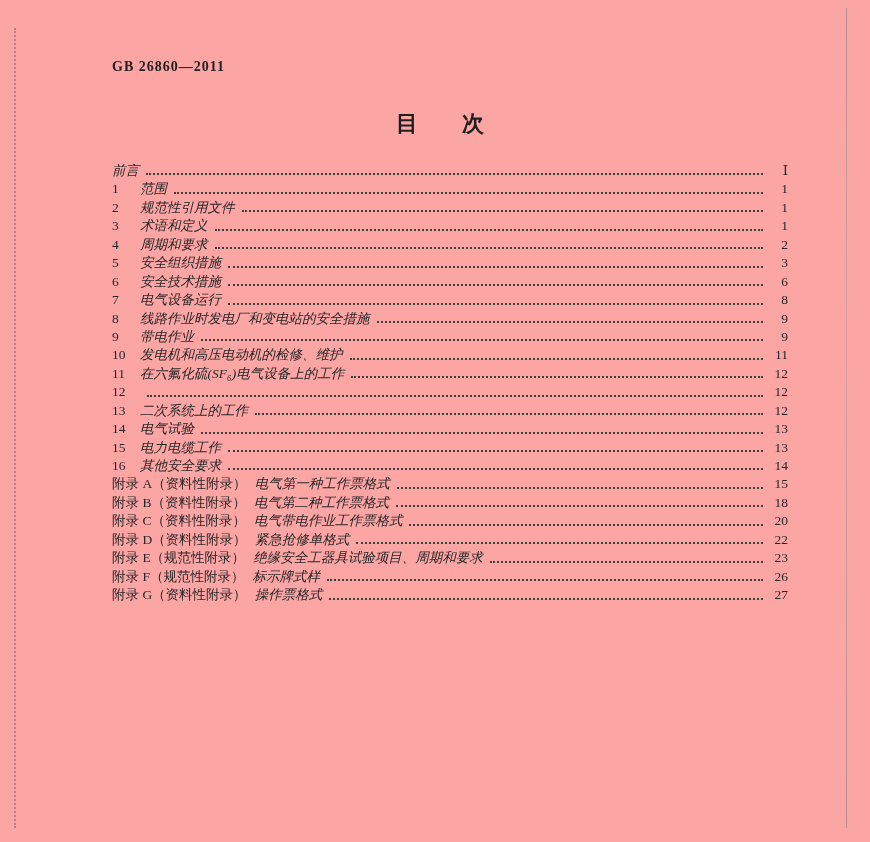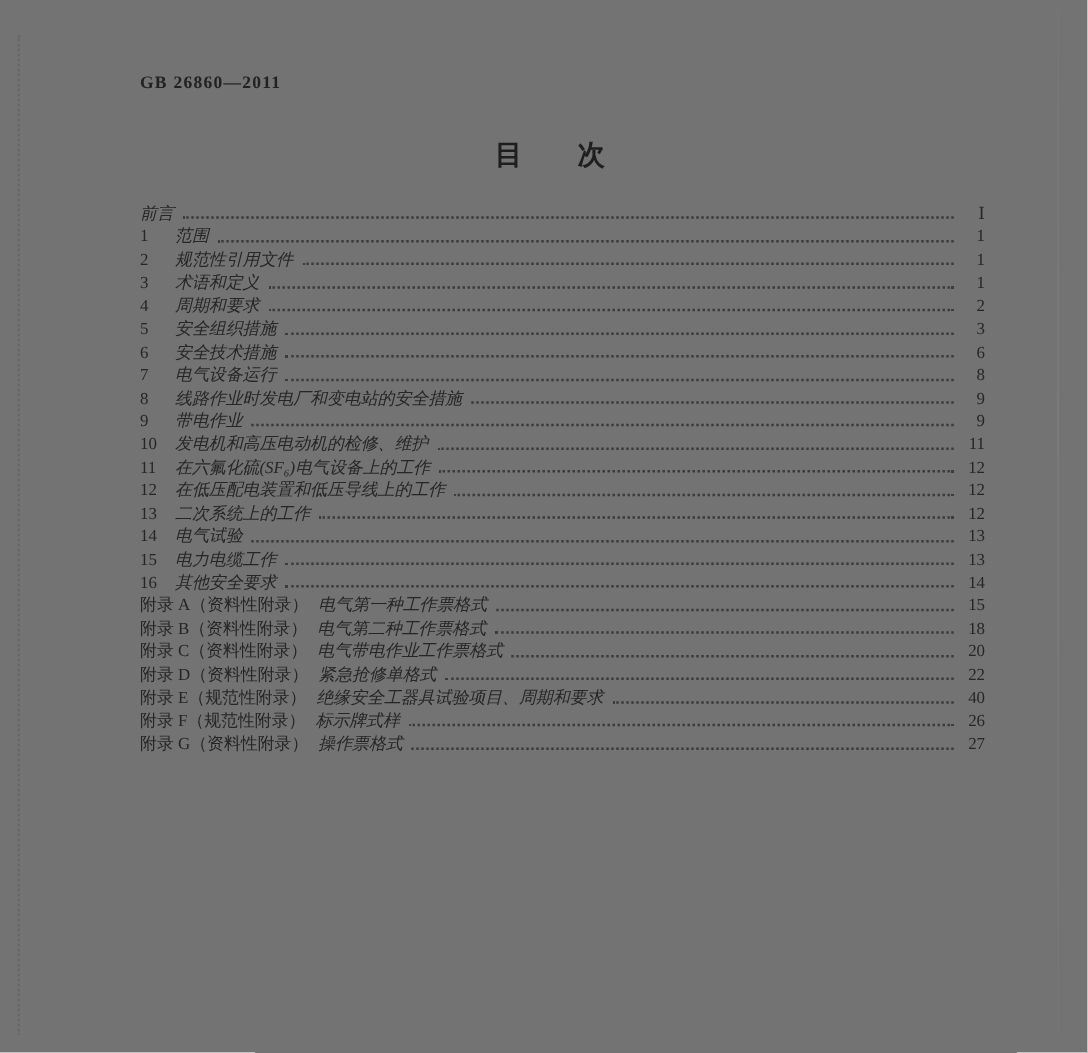--- a/index.html
+++ b/index.html
@@ -4,21 +4,21 @@
 <style>
   html, body {
     margin: 0;
     padding: 0;
     background: #ffffff;
   }
   .page {
     position: relative;
     width: 870px;
     height: 842px;
-    background: #737373;
+    background: #fca5a5;
     overflow: hidden;
     font-family: "Liberation Serif", "DejaVu Serif", serif;
     color: #2b2b2b;
   }
   
   .artifact-left {
     position: absolute;
     left: 14px;
     top: 28px;
     bottom: 14px;
@@ -183,21 +183,20 @@
 
     <div class="toc-row">
       <span class="toc-num">11</span>
       <span class="toc-item-title">在六氟化硫(SF₆)电气设备上的工作</span>
       <span class="leader"></span>
       <span class="toc-page">12</span>
     </div>
 
     <div class="toc-row">
       <span class="toc-num">12</span>
-      <span class="toc-item-title">在低压配电装置和低压导线上的工作</span>
       <span class="leader"></span>
       <span class="toc-page">12</span>
     </div>
 
     <div class="toc-row">
       <span class="toc-num">13</span>
       <span class="toc-item-title">二次系统上的工作</span>
       <span class="leader"></span>
       <span class="toc-page">12</span>
     </div>
@@ -248,21 +247,21 @@
       <span class="toc-num">附录 D（资料性附录）</span>
       <span class="toc-item-title">紧急抢修单格式</span>
       <span class="leader"></span>
       <span class="toc-page">22</span>
     </div>
 
     <div class="toc-row">
       <span class="toc-num">附录 E（规范性附录）</span>
       <span class="toc-item-title">绝缘安全工器具试验项目、周期和要求</span>
       <span class="leader"></span>
-      <span class="toc-page">40</span>
+      <span class="toc-page">23</span>
     </div>
 
     <div class="toc-row">
       <span class="toc-num">附录 F（规范性附录）</span>
       <span class="toc-item-title">标示牌式样</span>
       <span class="leader"></span>
       <span class="toc-page">26</span>
     </div>
 
     <div class="toc-row">

